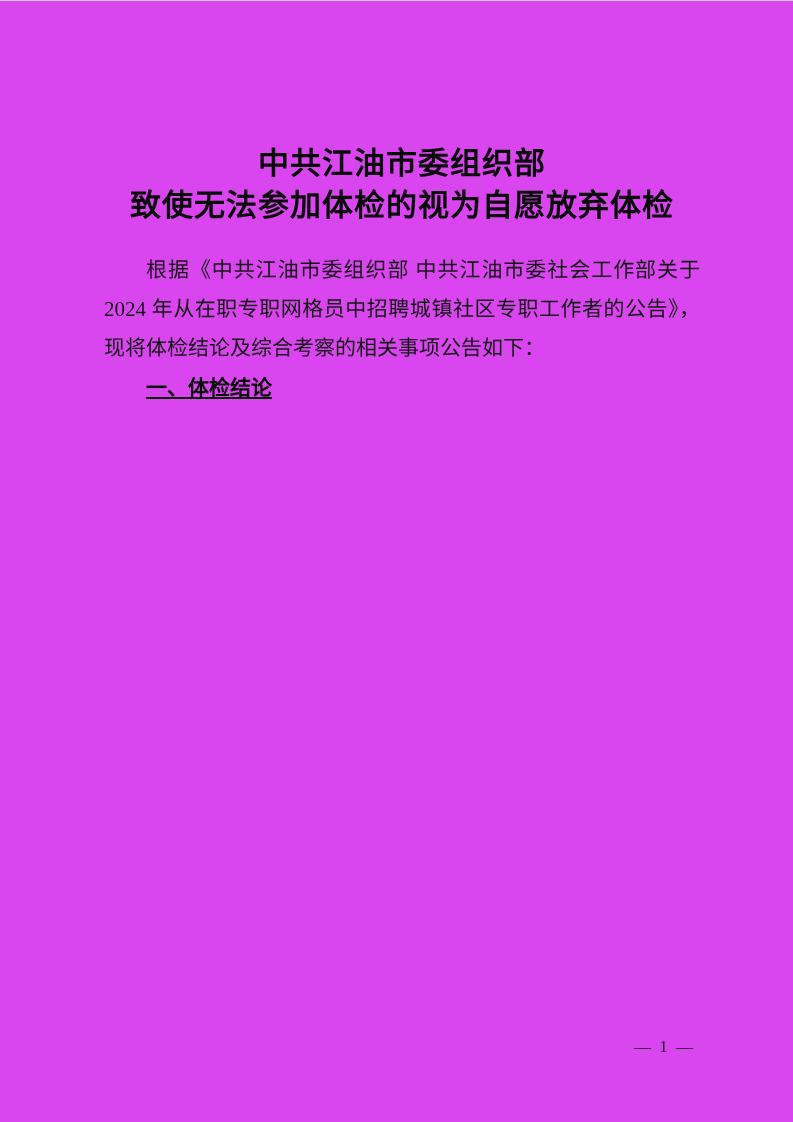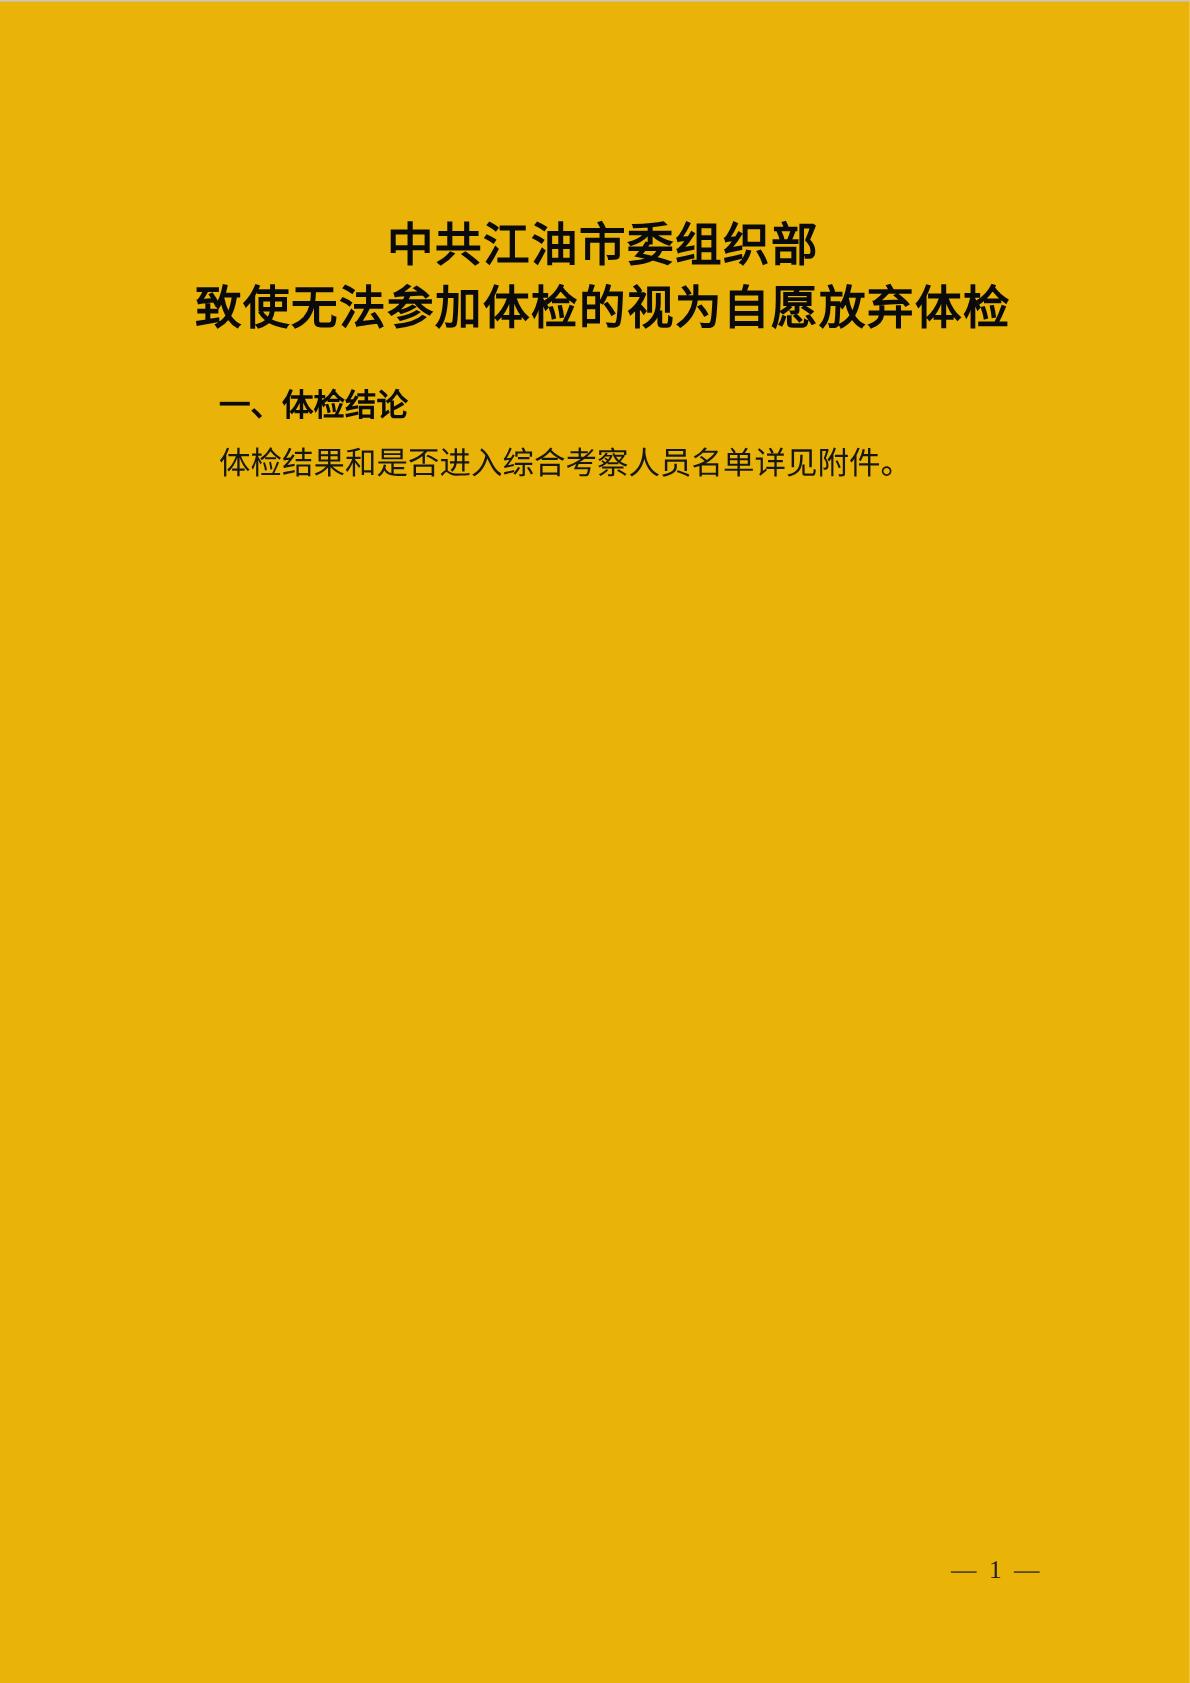--- a/index.html
+++ b/index.html
@@ -2,21 +2,21 @@
 <html lang="zh-CN"><head>
 <meta charset="utf-8">
 <style>
   html, body { margin: 0; padding: 0; }
   body { background: #ffffff; }
   .page {
     position: relative;
     width: 793px;
     height: 1122px;
     margin: 0 auto;
-    background: #eab308;
+    background: #d946ef;
     border-top: 1px solid #c8c8c8;
     overflow: hidden;
     color: #111111;
     font-family: "Liberation Serif", "DejaVu Serif", serif;
     box-sizing: border-box;
   }
   .content {
     position: absolute;
     left: 104px;
     top: 142px;
@@ -39,20 +39,21 @@
     color: #161616;
   }
   .doc-body p {
     margin: 0;
     text-indent: 2em;
   }
   .section-heading {
     font-family: "Liberation Sans", "DejaVu Sans", sans-serif;
     font-weight: bold;
     color: #0a0a0a;
+    text-decoration: underline;
   }
   .bold-run {
     font-family: "Liberation Sans", "DejaVu Sans", sans-serif;
     font-weight: bold;
     color: #0a0a0a;
   }
   .page-footer {
     position: absolute;
     right: 98px;
     top: 1036px;
@@ -69,24 +70,24 @@
 
   <div class="content">
 
     <div class="doc-title">
       <div>中共江油市委组织部</div>
       <div>致使无法参加体检的视为自愿放弃体检</div>
     </div>
 
     <div class="doc-body">
 
+      <p>根据《中共江油市委组织部 中共江油市委社会工作部关于 2024 年从在职专职网格员中招聘城镇社区专职工作者的公告》，现将体检结论及综合考察的相关事项公告如下：</p>
 
       <p class="section-heading">一、体检结论</p>
 
-      <p>体检结果和是否进入综合考察人员名单详见附件。</p>
 
 
 
 
     </div>
 
   </div>
 
   <div class="page-footer">— 1 —</div>
 

